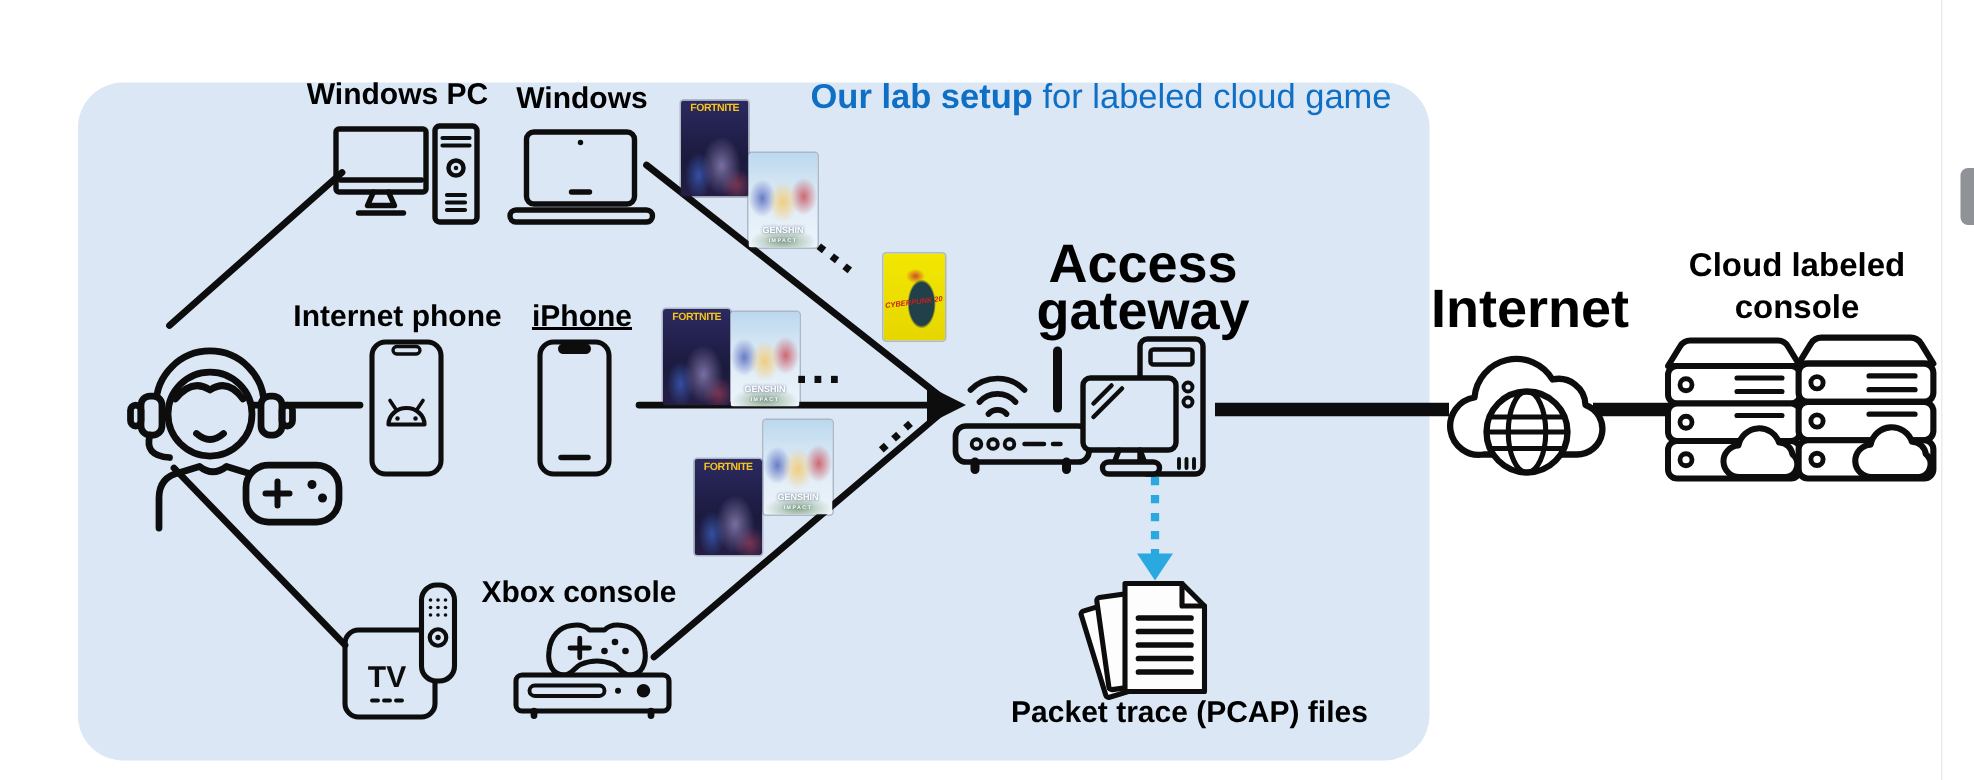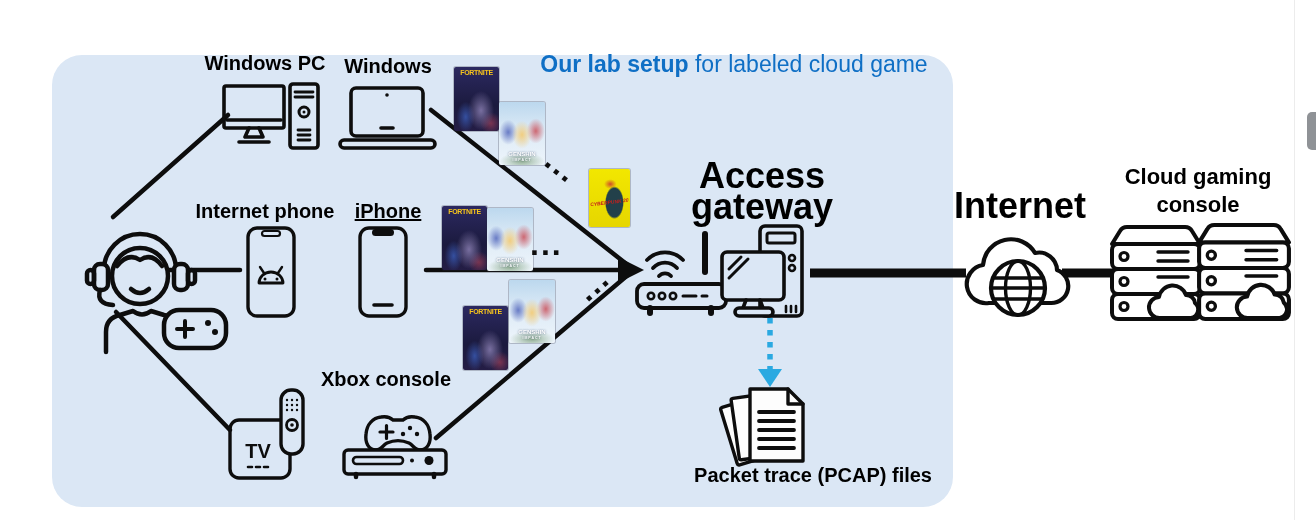--- a/index.html
+++ b/index.html
@@ -69,32 +69,32 @@
   </svg>
 
   <div class="abs title">
     <div><span class="b">Our lab setup</span><span> for labeled cloud game</span></div>
   </div>
 
   <div class="abs lbl" style="left:185px;top:52px;width:160px;">Windows PC</div>
   <div class="abs lbl" style="left:330px;top:55px;width:116px;">Windows</div>
   <div class="abs lbl" style="left:185px;top:200px;width:160px;">Internet phone</div>
   <div class="abs lbl" style="left:330px;top:200px;width:116px;text-decoration:underline;">iPhone</div>
-  <div class="abs lbl" style="left:306px;top:368px;width:160px;">Xbox console</div>
+  <div class="abs lbl" style="left:306px;top:384px;width:160px;">Xbox console</div>
 
   <div class="abs lbl lbl-lg" style="left:672px;top:160px;width:180px;">
     <div>Access</div>
     <div>gateway</div>
   </div>
   <div class="abs lbl lbl-lg" style="left:940px;top:190px;width:160px;">Internet</div>
   <div class="abs lbl lbl-md" style="left:1107px;top:163px;width:182px;">
-    <div>Cloud gaming</div>
+    <div>Cloud labeled</div>
     <div>console</div>
   </div>
-  <div class="abs lbl" style="left:686px;top:464px;width:246px;text-align:right;">Packet trace (PCAP) files</div>
+  <div class="abs lbl" style="left:670px;top:464px;width:246px;">Packet trace (PCAP) files</div>
 
   <svg class="icon ico" style="left:70px;top:208px;" width="162" height="144" viewBox="0 0 162 144">
     <g stroke="#0d0d0d" stroke-width="4.5" fill="none" stroke-linecap="round" stroke-linejoin="round">
       <circle cx="70" cy="68" r="28" fill="#dbe7f5"></circle>
       <path d="M 47 58 q 11 -14 23 -6 q 12 -8 22 6"></path>
       <path d="M 61 81 q 9 8 18 0"></path>
       <path d="M 34 62 a 36 36 0 0 1 72 0"></path>
       <rect x="24" y="56" width="14" height="26" rx="6" fill="#dbe7f5"></rect>
       <rect x="104" y="56" width="14" height="26" rx="6" fill="#dbe7f5"></rect>
       <rect x="17" y="62" width="7" height="14" rx="3.5"></rect>

